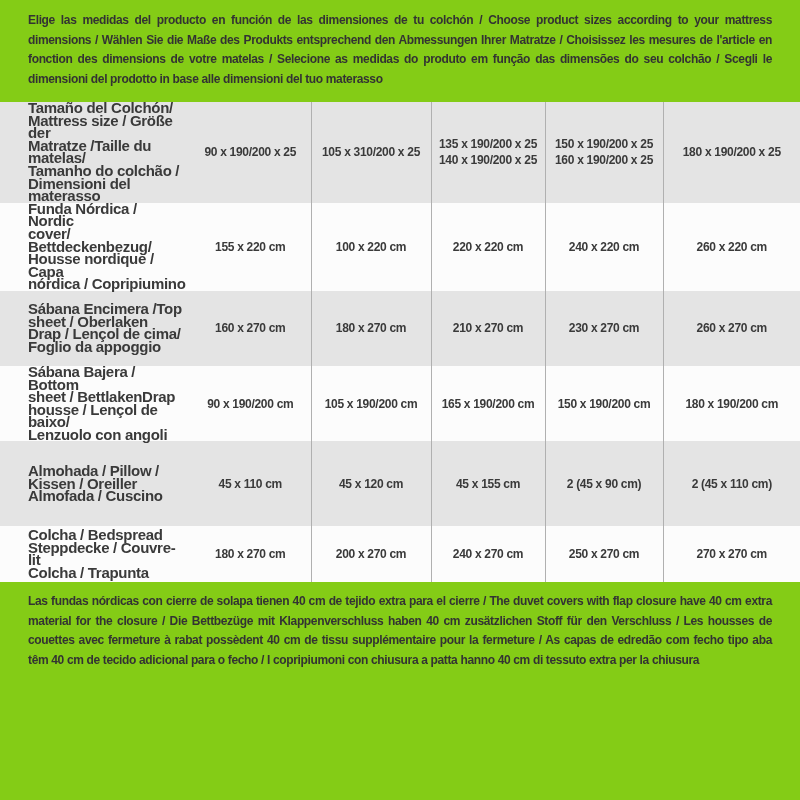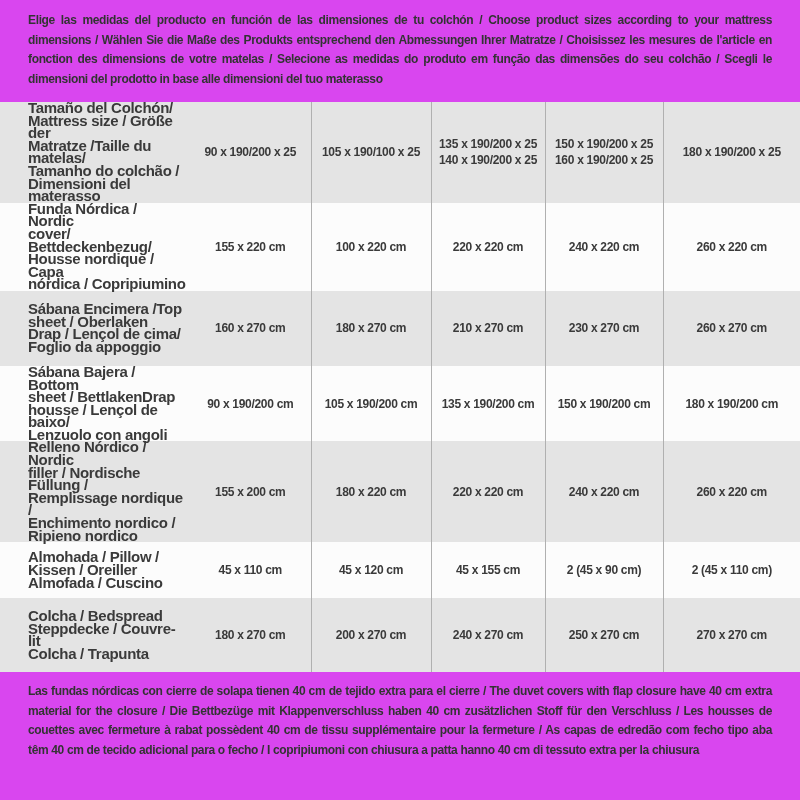--- a/index.html
+++ b/index.html
@@ -1,20 +1,20 @@
 <!DOCTYPE html>
 <html><head>
 <meta charset="utf-8">
 <style>
   * { margin: 0; padding: 0; box-sizing: border-box; }
   html, body { background: #ffffff; }
   .page {
     width: 800px;
     height: 800px;
-    background: #d946ef;
+    background: #84cc16;
     font-family: "Liberation Sans", sans-serif;
     color: #3a3a3a;
     overflow: hidden;
   }
   .note {
     padding: 11px 28px 0 28px;
     font-size: 12px;
     font-weight: bold;
     line-height: 19.5px;
     letter-spacing: -0.35px;
@@ -79,21 +79,21 @@
       <col style="width:137px">
     </colgroup>
     <tbody>
       <tr>
         <td class="label">Tamaño del Colchón/
 Mattress size / Größe der
 Matratze /Taille du matelas/
 Tamanho do colchão /
 Dimensioni del materasso</td>
         <td class="val">90 x 190/200 x 25</td>
-        <td class="val">105 x 190/100 x 25</td>
+        <td class="val">105 x 310/200 x 25</td>
         <td class="val">135 x 190/200 x 25
 140 x 190/200 x 25</td>
         <td class="val">150 x 190/200 x 25
 160 x 190/200 x 25</td>
         <td class="val">180 x 190/200 x 25</td>
       </tr>
       <tr>
         <td class="label">Funda Nórdica / Nordic
 cover/ Bettdeckenbezug/
 Housse nordique / Capa
@@ -115,35 +115,23 @@
         <td class="val">230 x 270 cm</td>
         <td class="val">260 x 270 cm</td>
       </tr>
       <tr>
         <td class="label">Sábana Bajera / Bottom
 sheet / BettlakenDrap
 housse / Lençol de baixo/
 Lenzuolo con angoli</td>
         <td class="val">90 x 190/200 cm</td>
         <td class="val">105 x 190/200 cm</td>
-        <td class="val">135 x 190/200 cm</td>
+        <td class="val">165 x 190/200 cm</td>
         <td class="val">150 x 190/200 cm</td>
         <td class="val">180 x 190/200 cm</td>
-      </tr>
-      <tr>
-        <td class="label">Relleno Nórdico / Nordic
-filler / Nordische Füllung /
-Remplissage nordique /
-Enchimento nordico /
-Ripieno nordico</td>
-        <td class="val">155 x 200 cm</td>
-        <td class="val">180 x 220 cm</td>
-        <td class="val">220 x 220 cm</td>
-        <td class="val">240 x 220 cm</td>
-        <td class="val">260 x 220 cm</td>
       </tr>
       <tr>
         <td class="label">Almohada / Pillow /
 Kissen / Oreiller
 Almofada / Cuscino</td>
         <td class="val">45 x 110 cm</td>
         <td class="val">45 x 120 cm</td>
         <td class="val">45 x 155 cm</td>
         <td class="val">2 (45 x 90 cm)</td>
         <td class="val">2 (45 x 110 cm)</td>

